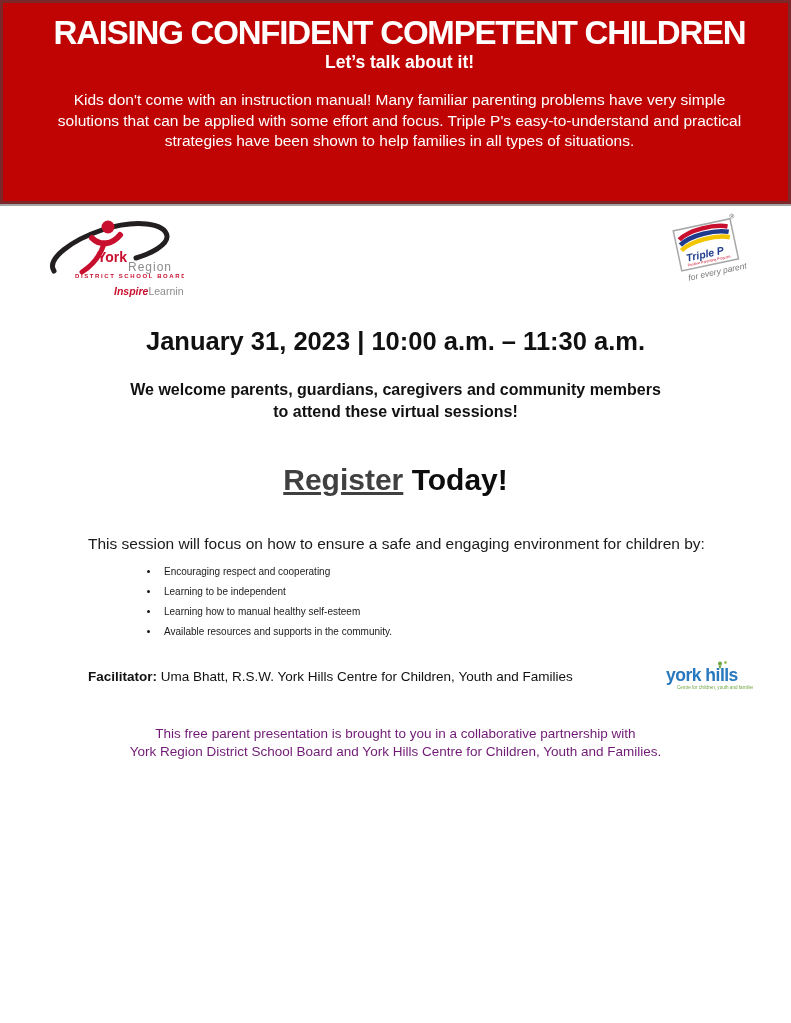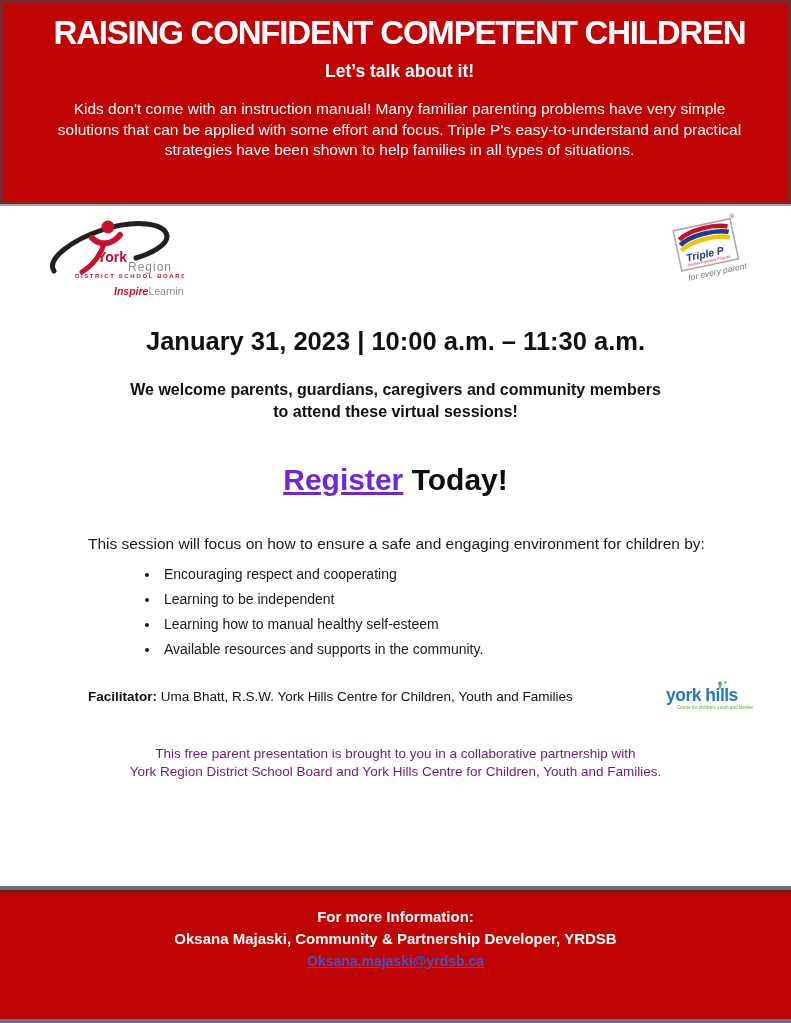--- a/index.html
+++ b/index.html
@@ -25,21 +25,20 @@
     text-align: center;
     padding-left: 8px;
   }
   .banner-title {
     margin-top: 11px;
     font-size: 33px;
     font-weight: bold;
     letter-spacing: -1.2px;
   }
   .banner-subtitle {
-    margin-top: 9px;
     font-size: 17.5px;
     font-weight: bold;
   }
   .banner-body {
     margin: 17px auto 16px;
     width: 714px;
     font-size: 15.5px;
     line-height: 20.5px;
   }
 
@@ -65,40 +64,40 @@
     color: #111;
   }
   .register-line {
     margin-top: 40px;
     text-align: center;
     font-size: 30px;
     font-weight: bold;
     color: #0d0d0d;
   }
   .register-line a {
-    color: #6d28d9;
+    color: #404040;
     text-decoration: underline;
   }
   .session-desc {
     margin-top: 36px;
     margin-left: 88px;
     width: 654px;
     font-size: 15.5px;
     line-height: 21px;
     text-align: justify;
     color: #1a1a1a;
   }
   .bullet-list {
     margin-top: 12px;
     margin-left: 160px;
     list-style: disc;
     color: #1a1a1a;
   }
   .bullet-list li {
-    font-size: 14px;
+    font-size: 10px;
     margin-bottom: 9px;
     padding-left: 4px;
   }
   .facilitator-row {
     margin-top: 22px;
     margin-left: 88px;
     margin-right: 38px;
     display: flex;
     align-items: center;
     justify-content: space-between;
@@ -208,21 +207,14 @@
       <circle cx="60.5" cy="3.5" r="1.4" fill="#9dc05a"></circle>
       <text x="12" y="30" font-size="4.6" fill="#6fa53f">Centre for children, youth and families</text>
     </svg>
   </div>
 
   <div class="partnership">
     <div>This free parent presentation is brought to you in a collaborative partnership with</div>
     <div>York Region District School Board and York Hills Centre for Children, Youth and Families.</div>
   </div>
 
-  <footer class="footer">
-    <div class="footer-inner">
-      <div>For more Information:</div>
-      <div>Oksana Majaski, Community &amp; Partnership Developer, YRDSB</div>
-      <a href="#">Oksana.majaski@yrdsb.ca</a>
-    </div>
-  </footer>
 
 </div>
 
 </body></html>

